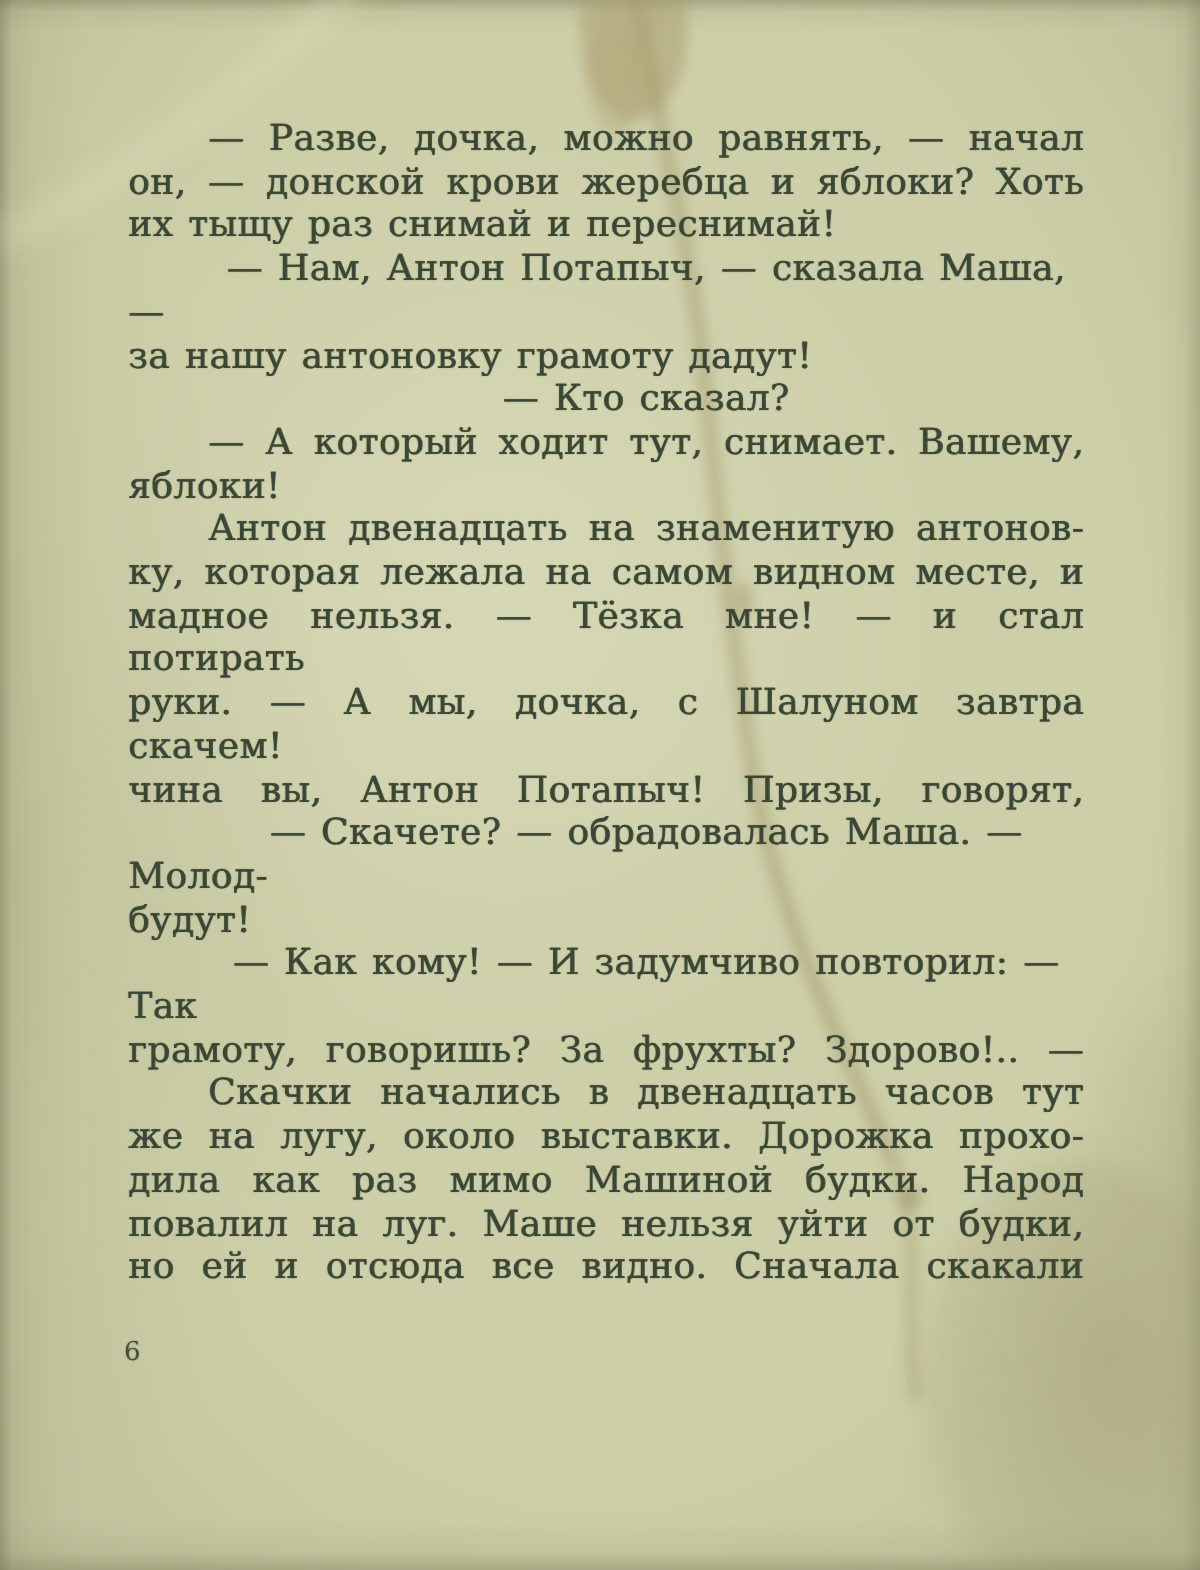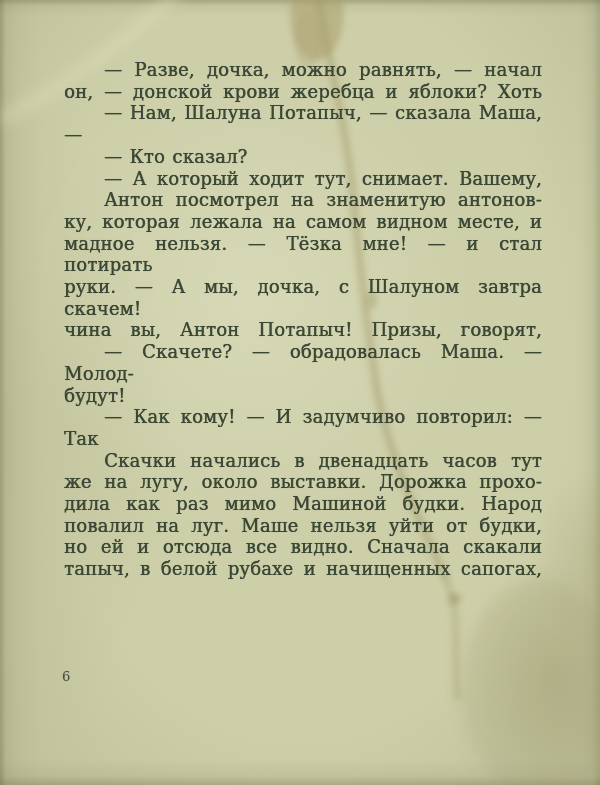--- a/index.html
+++ b/index.html
@@ -39,21 +39,21 @@
   }
   .line {
     font-size: 18px;
     line-height: 21.7px;
     letter-spacing: 0.2px;
     word-spacing: 1.5px;
     white-space: normal;
     text-shadow: 0.4px 0 0 rgba(59,71,53,0.85), 0 0 1px rgba(59,71,53,0.30);
   }
   .line.justify { text-align: justify; text-align-last: justify; }
-  .line.indent { text-indent: 40px; }
+  .line.indent { text-indent: 40px; text-align: center; }
   .page-number {
     position: absolute; left: 62px; top: 669px; z-index: 2;
     font-size: 13px; line-height: 16px;
     color: #454f3c;
     text-shadow: 0 0 1px rgba(59,71,53,0.35);
   }
 </style>
 </head>
 <body>
 
@@ -80,33 +80,36 @@
     <ellipse cx="372" cy="300" rx="5" ry="9" fill="#9a9060" fill-opacity="0.40" filter="url(#soft)"></ellipse>
 
     <path d="M0,120 C60,90 130,40 180,-10" stroke="#e4e4c2" stroke-opacity="0.45" stroke-width="10" fill="none" filter="url(#softer)"></path>
 
     <ellipse cx="540" cy="690" rx="80" ry="110" fill="#968c5e" fill-opacity="0.16" filter="url(#softer)"></ellipse>
   </svg>
 
   <div class="text-block">
       <div class="line indent justify">— Разве, дочка, можно равнять, — начал</div>
       <div class="line justify">он, — донской крови жеребца и яблоки? Хоть</div>
-      <div class="line indent justify">— Нам, Шалуна Потапыч, — сказала Маша, —</div>
+      <div class="line">их тыщу раз снимай и переснимай!</div>
+      <div class="line indent justify">— Нам, Антон Потапыч, — сказала Маша, —</div>
+      <div class="line">за нашу антоновку грамоту дадут!</div>
       <div class="line indent">— Кто сказал?</div>
       <div class="line indent justify">— А который ходит тут, снимает. Вашему,</div>
-      <div class="line indent justify">Антон посмотрел на знаменитую антонов-</div>
+      <div class="line">яблоки!</div>
+      <div class="line indent justify">Антон двенадцать на знаменитую антонов-</div>
       <div class="line justify">ку, которая лежала на самом видном месте, и</div>
       <div class="line justify">мадное нельзя. — Тёзка мне! — и стал потирать</div>
       <div class="line justify">руки. — А мы, дочка, с Шалуном завтра скачем!</div>
       <div class="line justify">чина вы, Антон Потапыч! Призы, говорят,</div>
       <div class="line indent justify">— Скачете? — обрадовалась Маша. — Молод-</div>
       <div class="line">будут!</div>
       <div class="line indent justify">— Как кому! — И задумчиво повторил: — Так</div>
+      <div class="line justify">грамоту, говоришь? За фрухты? Здорово!.. —</div>
       <div class="line indent justify">Скачки начались в двенадцать часов тут</div>
       <div class="line justify">же на лугу, около выставки. Дорожка прохо-</div>
       <div class="line justify">дила как раз мимо Машиной будки. Народ</div>
       <div class="line justify">повалил на луг. Маше нельзя уйти от будки,</div>
       <div class="line justify">но ей и отсюда все видно. Сначала скакали</div>
-      <div class="line justify">тапыч, в белой рубахе и начищенных сапогах,</div>
     </div>
 
   <div class="page-number">6</div>
 </div>
 
 </body></html>

